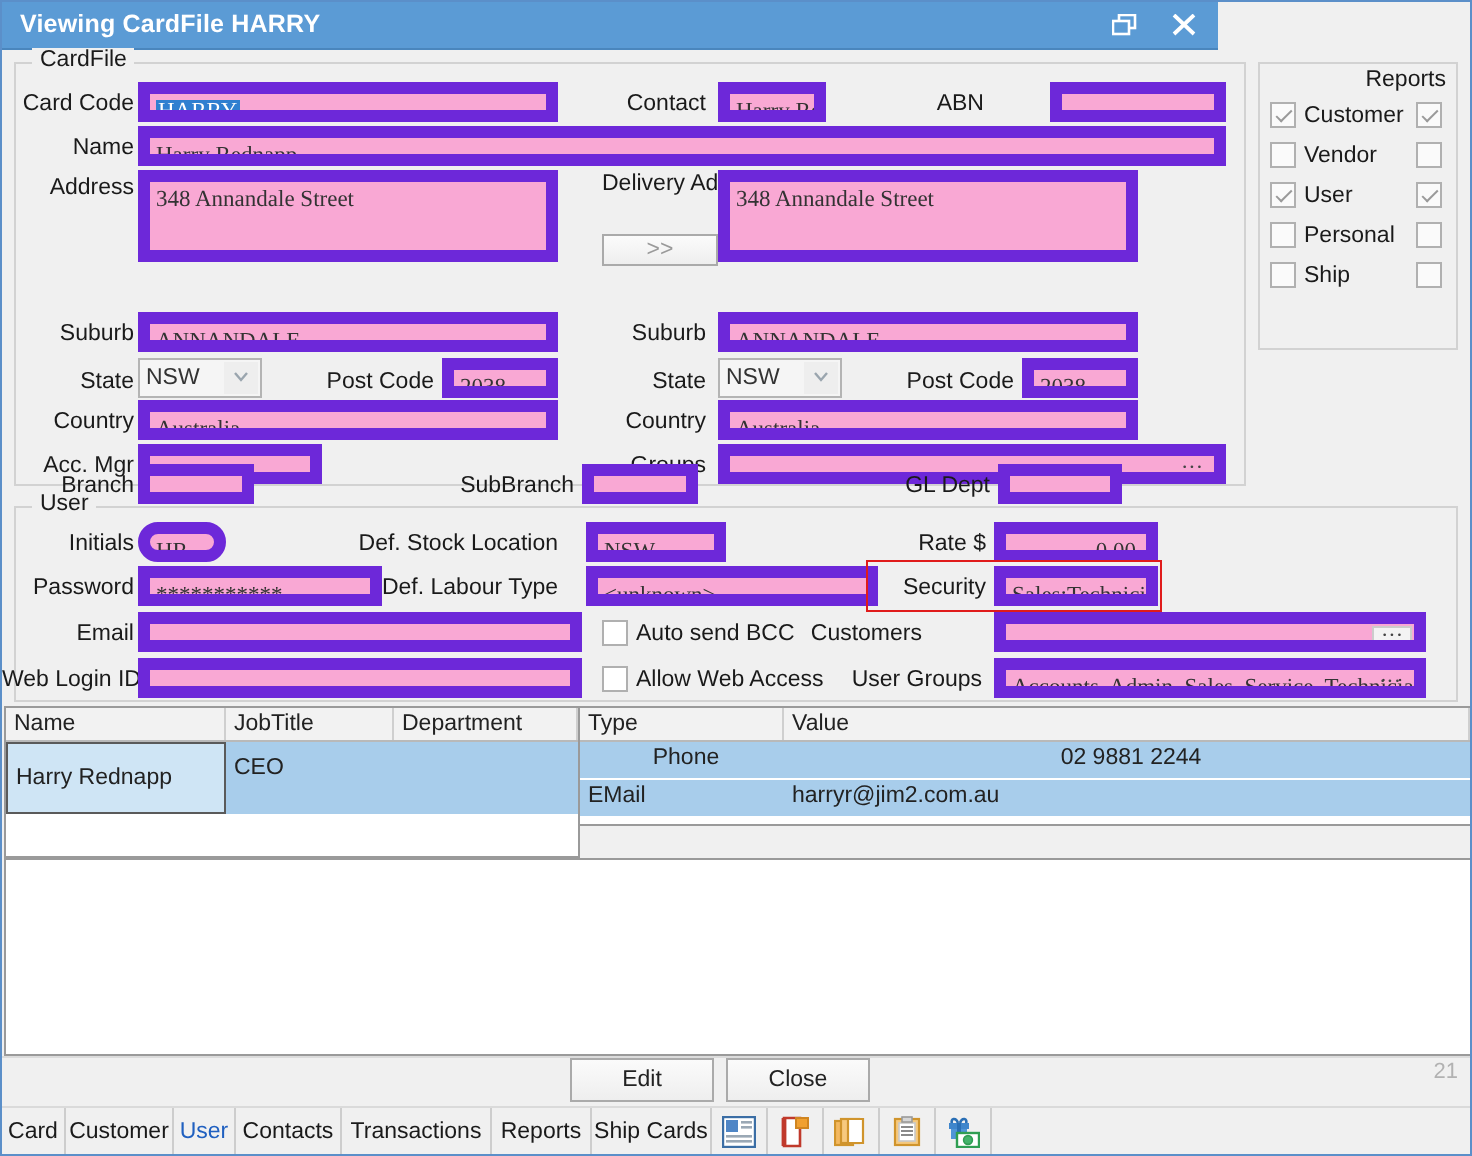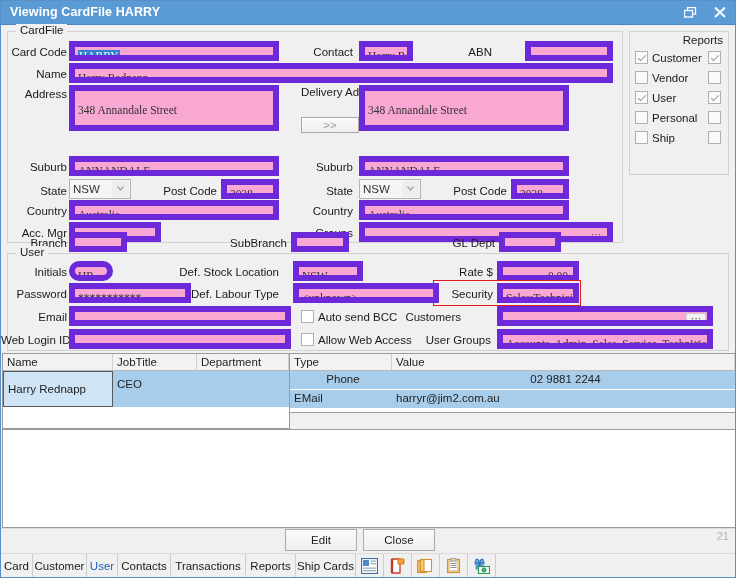--- a/index.html
+++ b/index.html
@@ -20,21 +20,21 @@
     overflow: hidden;
     background: #f0f0f0;
     border: 1px solid #5b8fc9;
     box-sizing: border-box;
   }
 
   
   .titlebar {
     position: absolute;
     left: 0; top: 0;
-    width: 736px;
+    width: 608px;
     height: 24px;
     background: #5b9bd5;
     box-sizing: border-box;
     border-bottom: 1px solid #4a86bd;
   }
   .titlebar-text {
     position: absolute;
     left: 9px; top: 4px;
     color: #ffffff;
     font-size: 12.5px;
@@ -95,21 +95,21 @@
     border: 6px solid #6d28d9;
     font-family: Liberation Serif, serif;
     font-size: 11.5px;
     color: #333333;
     padding: 1px 3px 0 3px;
     line-height: 17px;
     height: 20px;
     white-space: nowrap;
     overflow: hidden;
   }
-  .fld.multiline { line-height: 15px; padding-top: 12px; }
+  .fld.multiline { line-height: 15px; padding-top: 2px; }
   .fld.num { text-align: right; padding-right: 5px; }
 
   
   .sel-text {
     background: #2f7fd0;
     color: #ffffff;
     padding: 0 1px;
   }
 
   

